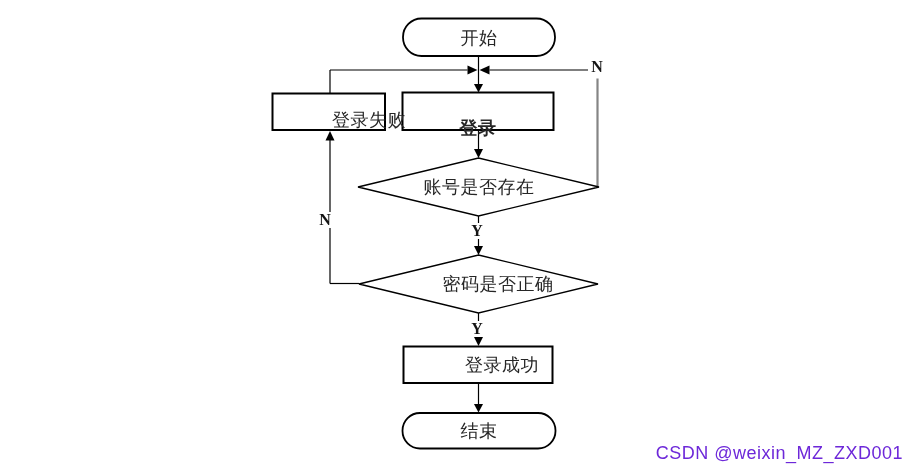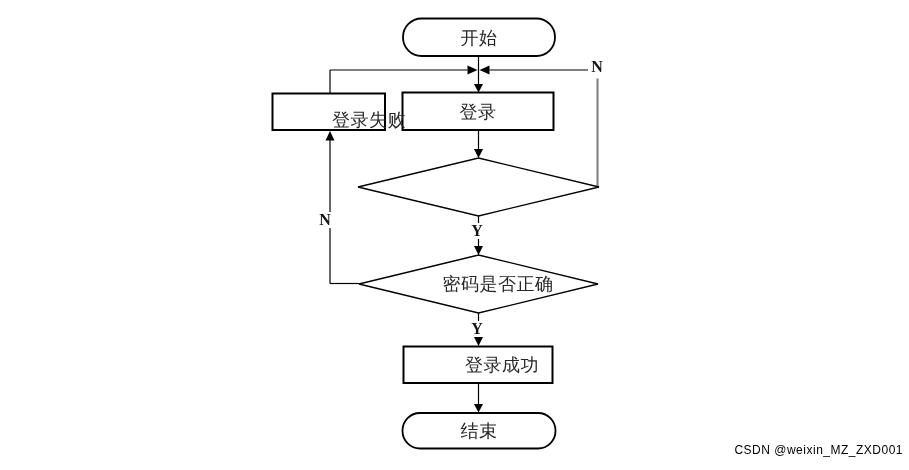--- a/index.html
+++ b/index.html
@@ -39,22 +39,22 @@
     background: #ffffff;
     padding: 0 2px;
     line-height: 1;
     letter-spacing: 0;
   }
   .watermark {
     position: absolute;
     right: 4px;
     top: 443px;
     font-family: "Liberation Sans", "DejaVu Sans", sans-serif;
-    font-size: 12px;
-    color: #000000;
+    font-size: 18px;
+    color: #6d28d9;
     letter-spacing: 0.5px;
   }
 </style>
 </head>
 <body>
 
 <div class="canvas">
 
   <svg width="909" height="470" viewBox="0 0 909 470">
 
@@ -99,21 +99,22 @@
       <rect x="402.5" y="92.5" width="151" height="37.5" stroke-width="2"></rect>
       <polygon points="478.5,158 599,187 478.5,216 358,187" stroke-width="1.3"></polygon>
       <polygon points="478.5,255 598,284 478.5,313 359,284" stroke-width="1.3"></polygon>
       <rect x="403.5" y="346.5" width="149" height="36.5" stroke-width="2"></rect>
       <rect x="402.5" y="413" width="153" height="35.5" rx="17.5" ry="17.5" stroke-width="1.8"></rect>
     </g>
   </svg>
 
   <div class="lbl" style="left:479px; top:38px;">开始</div>
   <div class="lbl" style="left:328px; top:120px;margin-left:41px;">登录失败</div>
-  <div class="lbl" style="left:478px; top:112px;">登录</div>
+  <div class="lbl" style="left:478px; top:128px;font-weight:bold;">登录</div>
+  <div class="lbl" style="left:479px; top:187px;">账号是否存在</div>
   <div class="lbl" style="left:498px; top:284px;">密码是否正确</div>
   <div class="lbl" style="left:502px; top:365px;">登录成功</div>
   <div class="lbl" style="left:479px; top:431px;">结束</div>
 
   <div class="branch" style="left:597px; top:67px;">N</div>
   <div class="branch" style="left:477px; top:231px;">Y</div>
   <div class="branch" style="left:325px; top:220px;">N</div>
   <div class="branch" style="left:477px; top:329px;">Y</div>
 
   <div class="watermark">CSDN @weixin_MZ_ZXD001</div>

